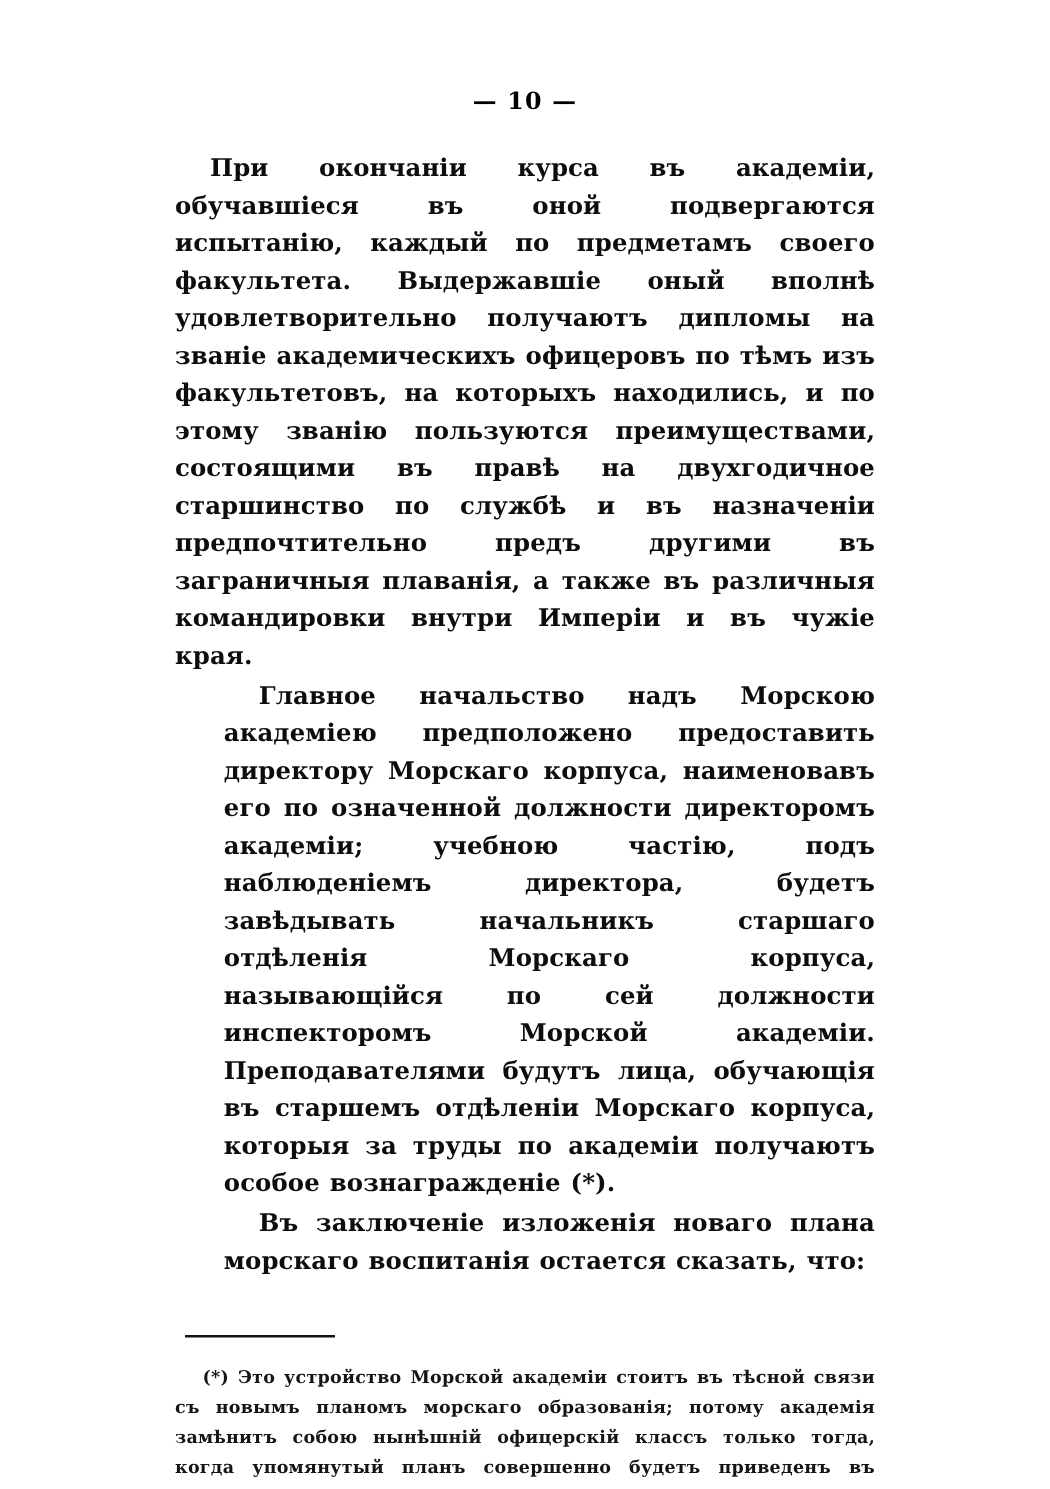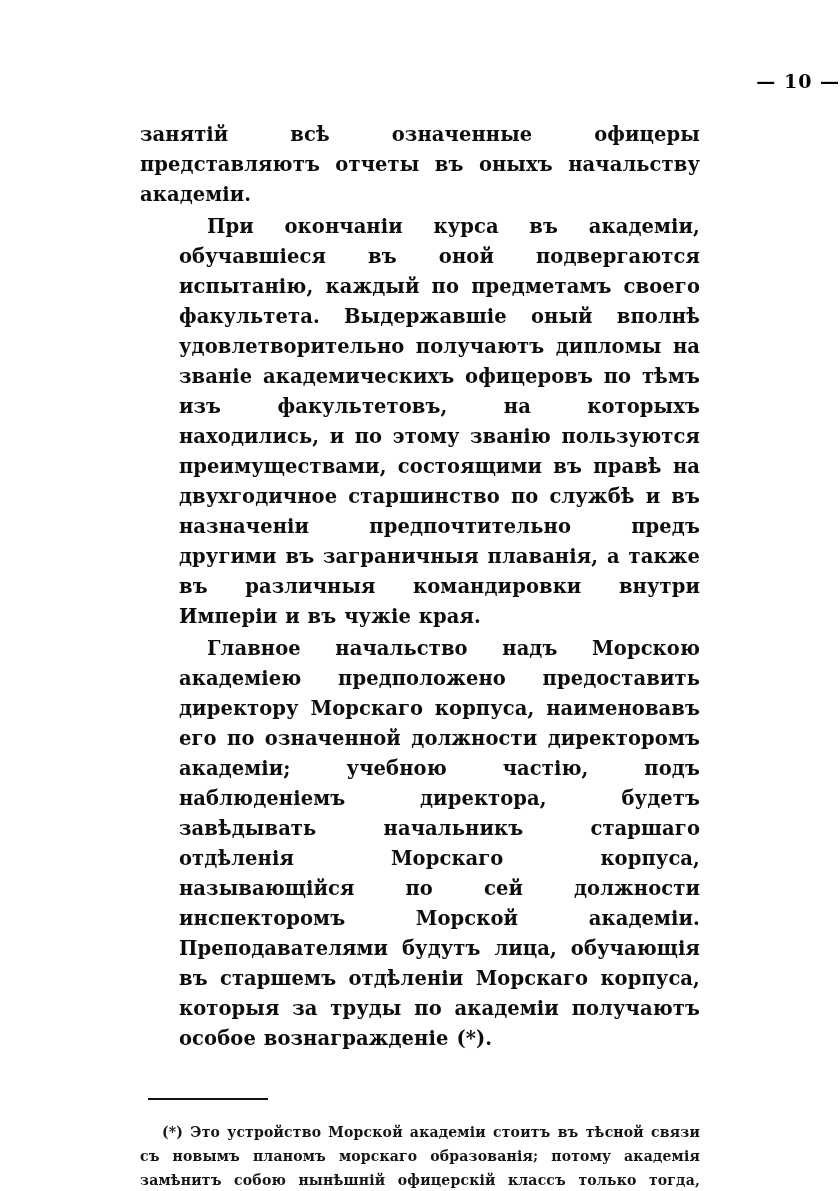--- a/index.html
+++ b/index.html
@@ -15,21 +15,21 @@
     overflow: hidden;
   }
   .page {
     position: relative;
     width: 840px;
     height: 1191px;
     box-sizing: border-box;
     padding: 0;
   }
   .page-number {
-    text-align: right;
+    text-align: center;
     font-size: 19px;
     letter-spacing: 1px;
     margin-top: 70px;
     font-family: "DejaVu Serif", serif;
     font-weight: 700;
     color: #000;
   }
   .body-block {
     margin: 0 auto;
     width: 560px;
@@ -75,26 +75,26 @@
 </style>
 </head>
 <body>
 
 <div class="page">
 
   <div class="page-number">— 10 —</div>
 
   <div class="body-block">
 
-    <p class="para">занятій всѣ означенные офицеры представляютъ отчеты въ оныхъ начальству академіи.</p>
 
     <p class="para indent">При окончаніи курса въ академіи, обучавшіеся въ оной подвергаются испытанію, каждый по предметамъ своего факультета. Выдержавшіе оный вполнѣ удовлетворительно получаютъ дипломы на званіе академическихъ офицеровъ по тѣмъ изъ факультетовъ, на которыхъ находились, и по этому званію пользуются преимуществами, состоящими въ правѣ на двухгодичное старшинство по службѣ и въ назначеніи предпочтительно предъ другими въ заграничныя плаванія, а также въ различныя командировки внутри Имперіи и въ чужіе края.</p>
 
     <p class="para indent">Главное начальство надъ Морскою академіею предположено предоставить директору Морскаго корпуса, наименовавъ его по означенной должности директоромъ академіи; учебною частію, подъ наблюденіемъ директора, будетъ завѣдывать начальникъ старшаго отдѣленія Морскаго корпуса, называющійся по сей должности инспекторомъ Морской академіи. Преподавателями будутъ лица, обучающія въ старшемъ отдѣленіи Морскаго корпуса, которыя за труды по академіи получаютъ особое вознагражденіе (*).</p>
 
+    <p class="para indent">Въ заключеніе изложенія новаго плана морскаго воспитанія остается сказать, что:</p>
 
     <div class="footnote-rule"></div>
 
     <div class="footnote">(*) Это устройство Морской академіи стоитъ въ тѣсной связи съ новымъ планомъ морскаго образованія; потому академія замѣнитъ собою нынѣшній офицерскій классъ только тогда, когда упомянутый планъ совершенно будетъ приведенъ въ исполненіе, а до того времени предположено оставить офицерскій классъ, произведши только въ немъ нѣкоторое временное преобразованіе и назначивъ его преимущественно на приготовленіе изъ числа желающихъ флотскихъ и штурманскихъ офицеровъ, нѣсколькихъ спеціальныхъ преподавателей по каждой отрасли наукъ морскаго искусства.</div>
 
   </div>
 
 </div>
 
 </body></html>

